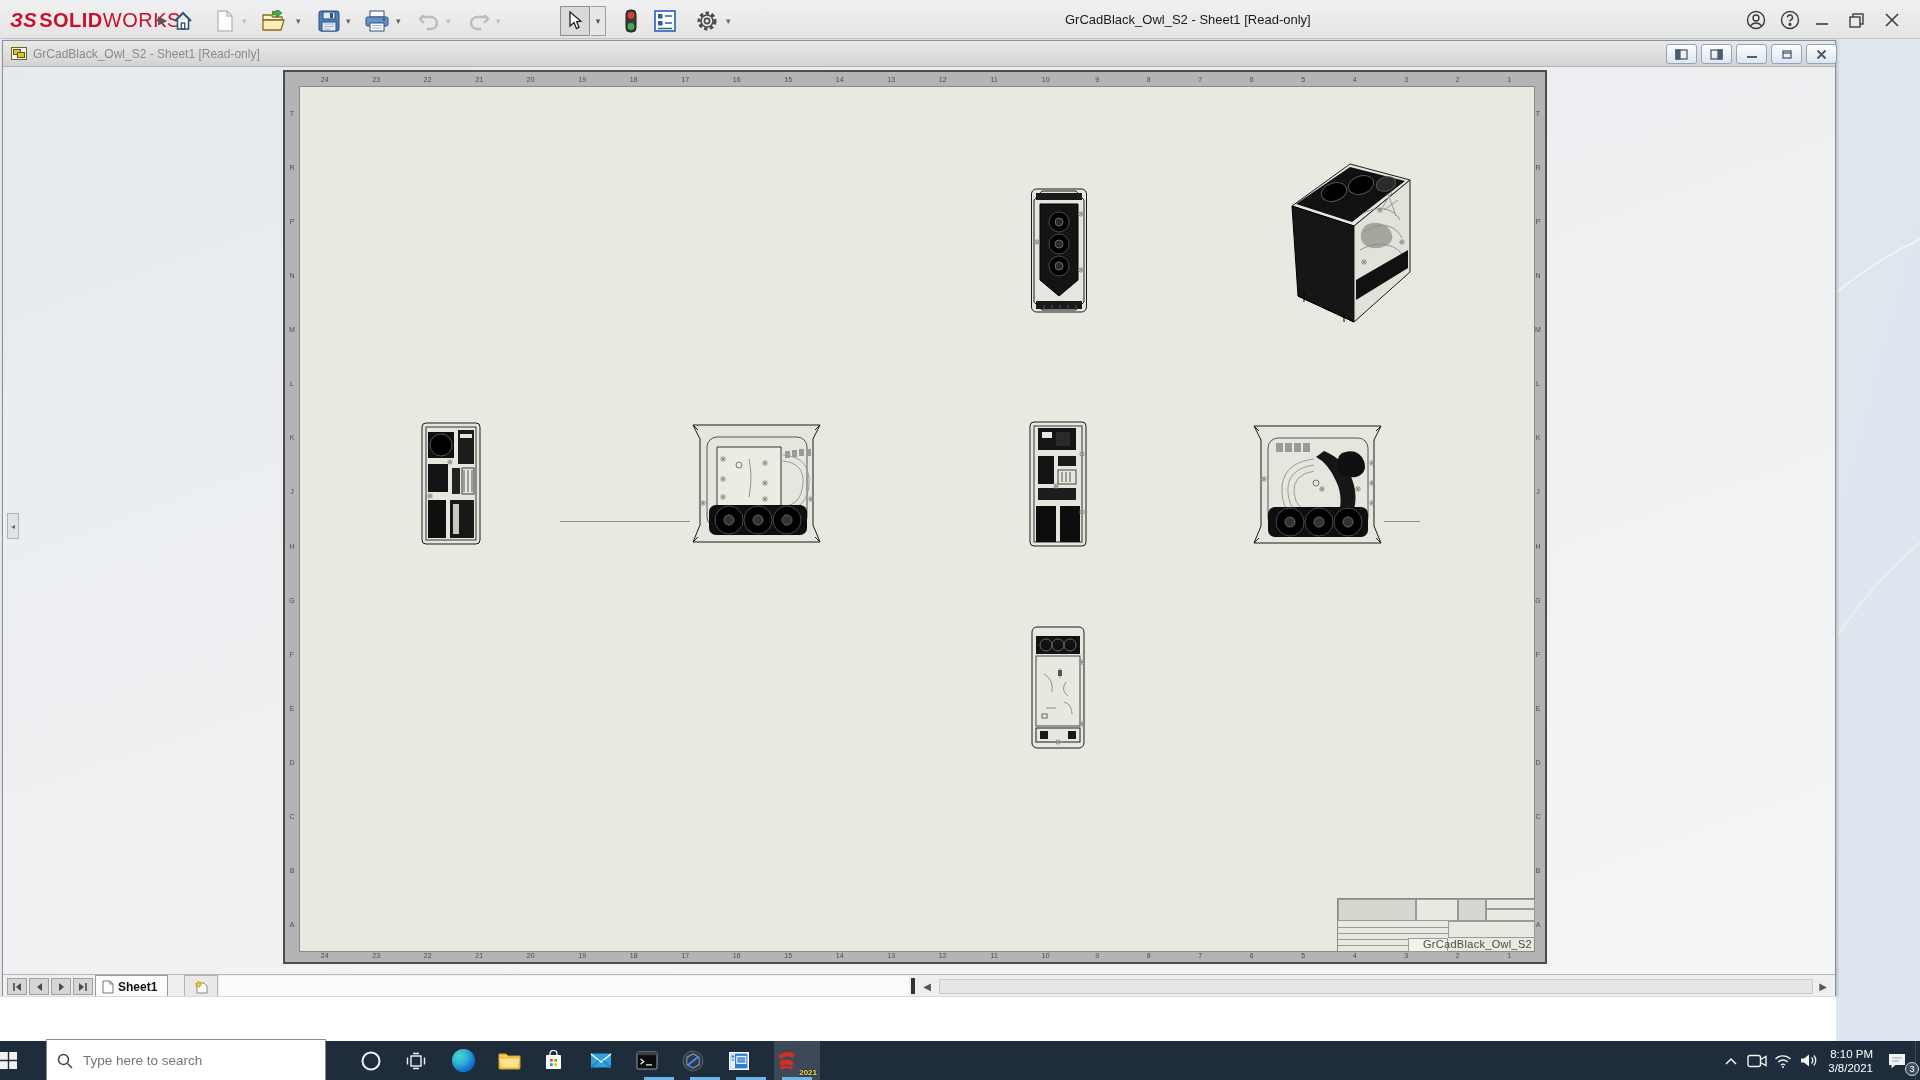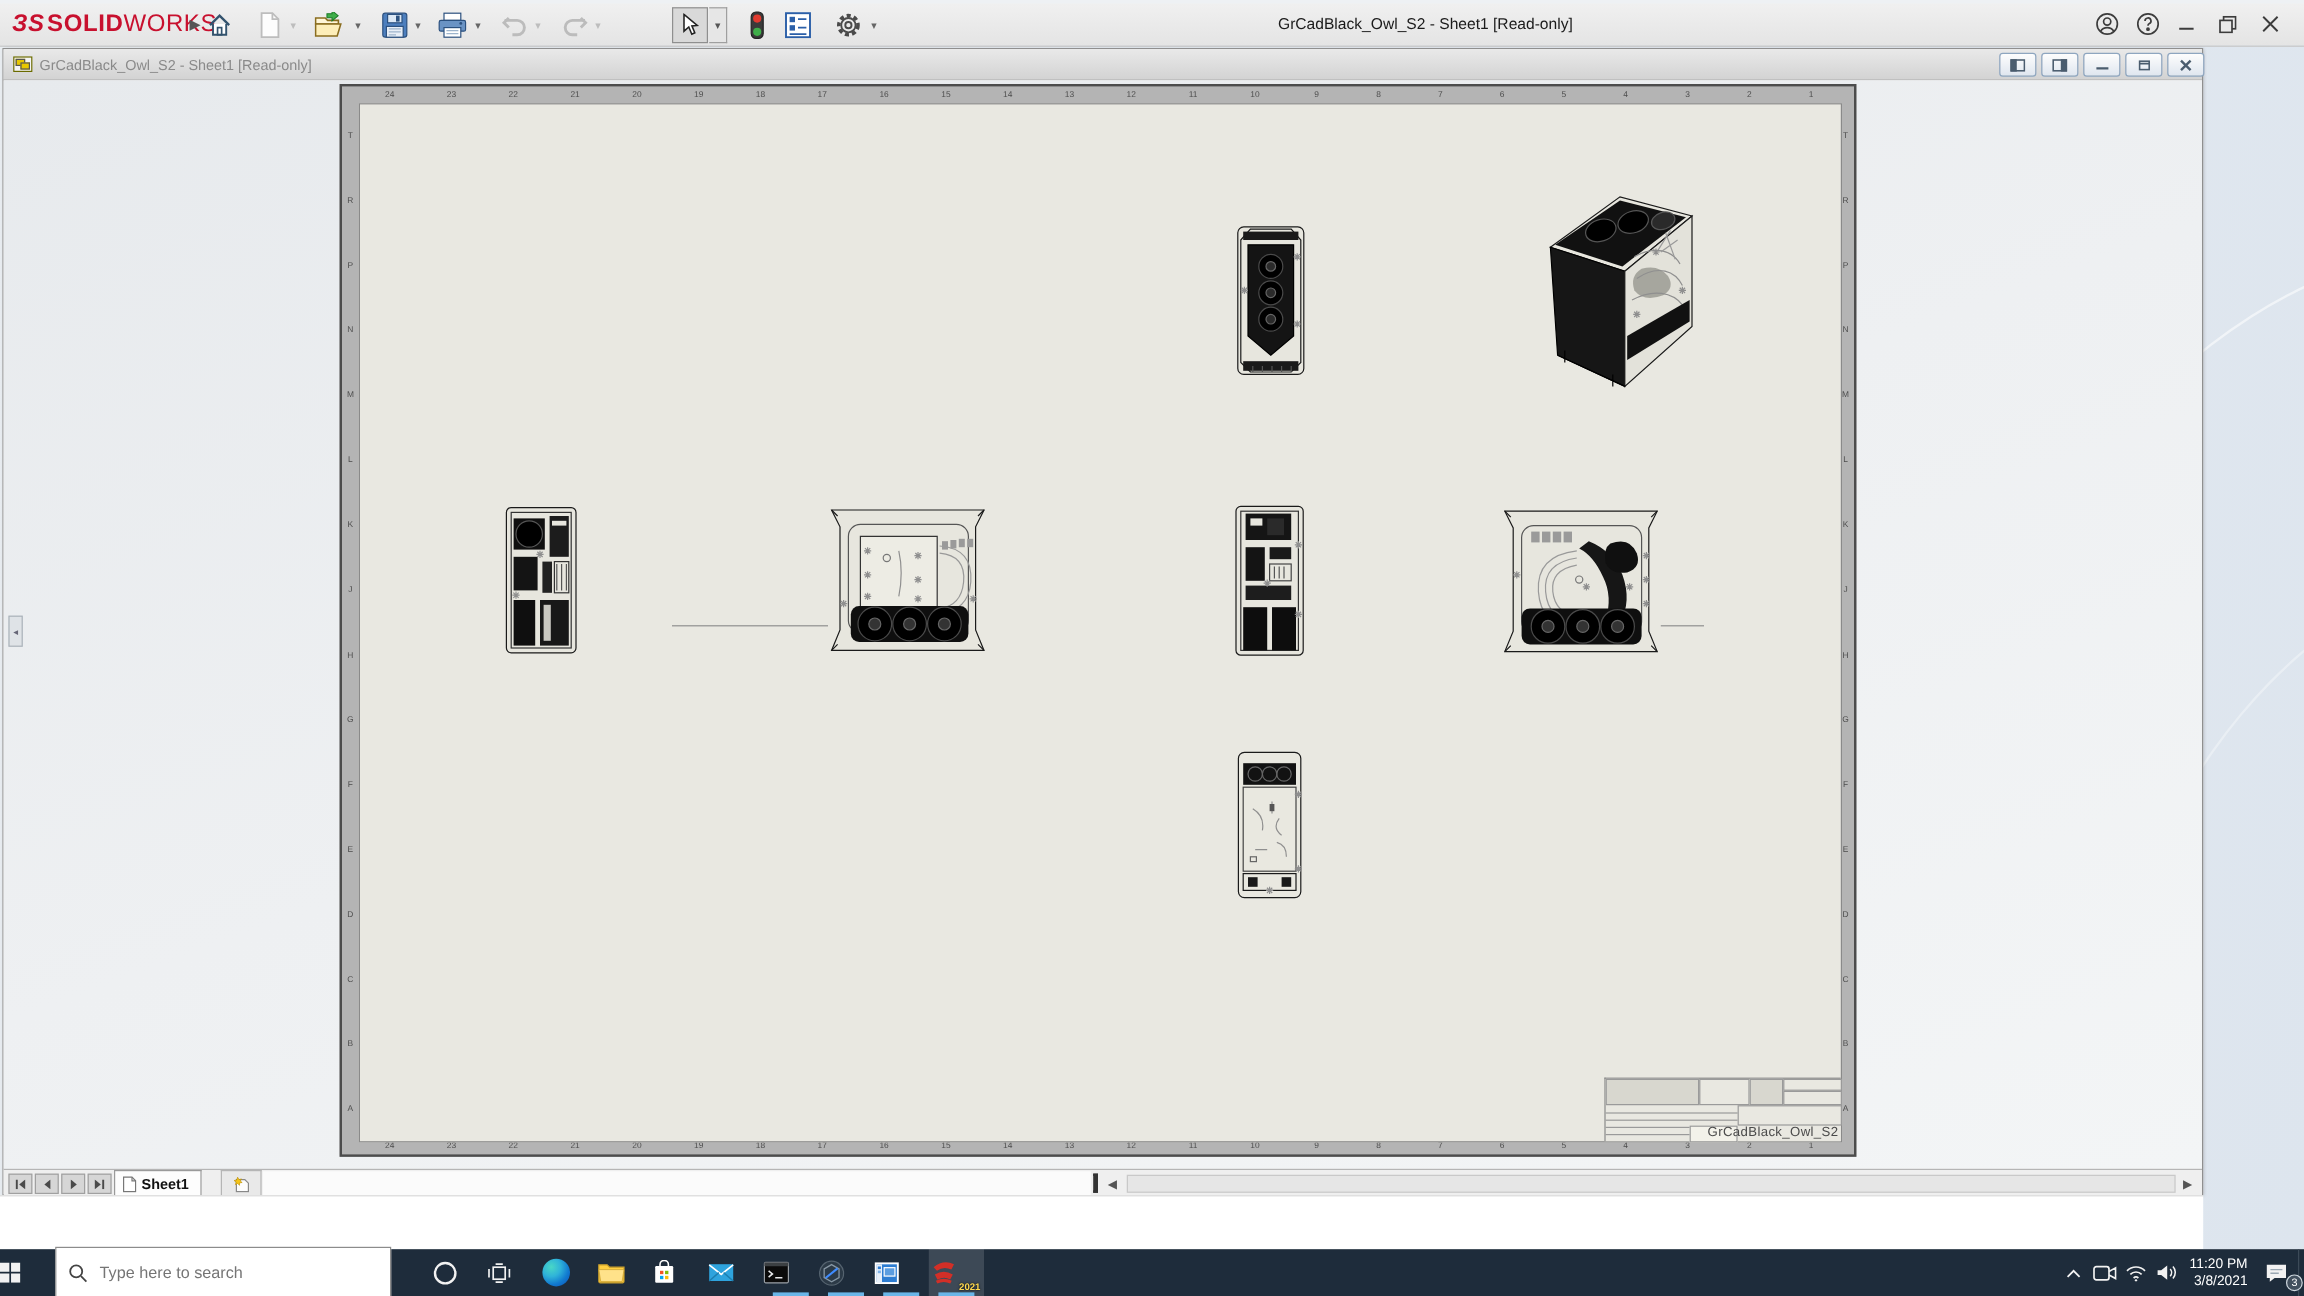--- a/index.html
+++ b/index.html
@@ -723,21 +723,21 @@
         </svg>
     </div>
     <div class="trayicon">
       <svg width="18" height="15" viewBox="0 0 18 15">
           <path d="M1 5.5 h3 L9 1.5 v12 L4 9.5 H1 Z" fill="#f2f2f2"></path>
           <path d="M11.5 4.5 a4.5 4.5 0 0 1 0 6 M13.8 2.5 a7.5 7.5 0 0 1 0 10" fill="none" stroke="#f2f2f2" stroke-width="1.3"></path>
         </svg>
     </div>
 
     <div id="clock">
-      <div>11:20 PM</div>
+      <div>8:10 PM</div>
       <div>3/8/2021</div>
     </div>
 
     <div class="trayicon" style="width:36px;position:relative;">
       <svg width="20" height="18" viewBox="0 0 20 18">
           <path d="M2 2 h16 v11 h-9.5 l-4 3.2 V13 H2 Z" fill="#f2f2f2"></path>
           <path d="M5 6 h10 M5 9 h7" stroke="#9aa7b2" stroke-width="1.2"></path>
         </svg>
       <div id="badge">3</div>
     </div>

